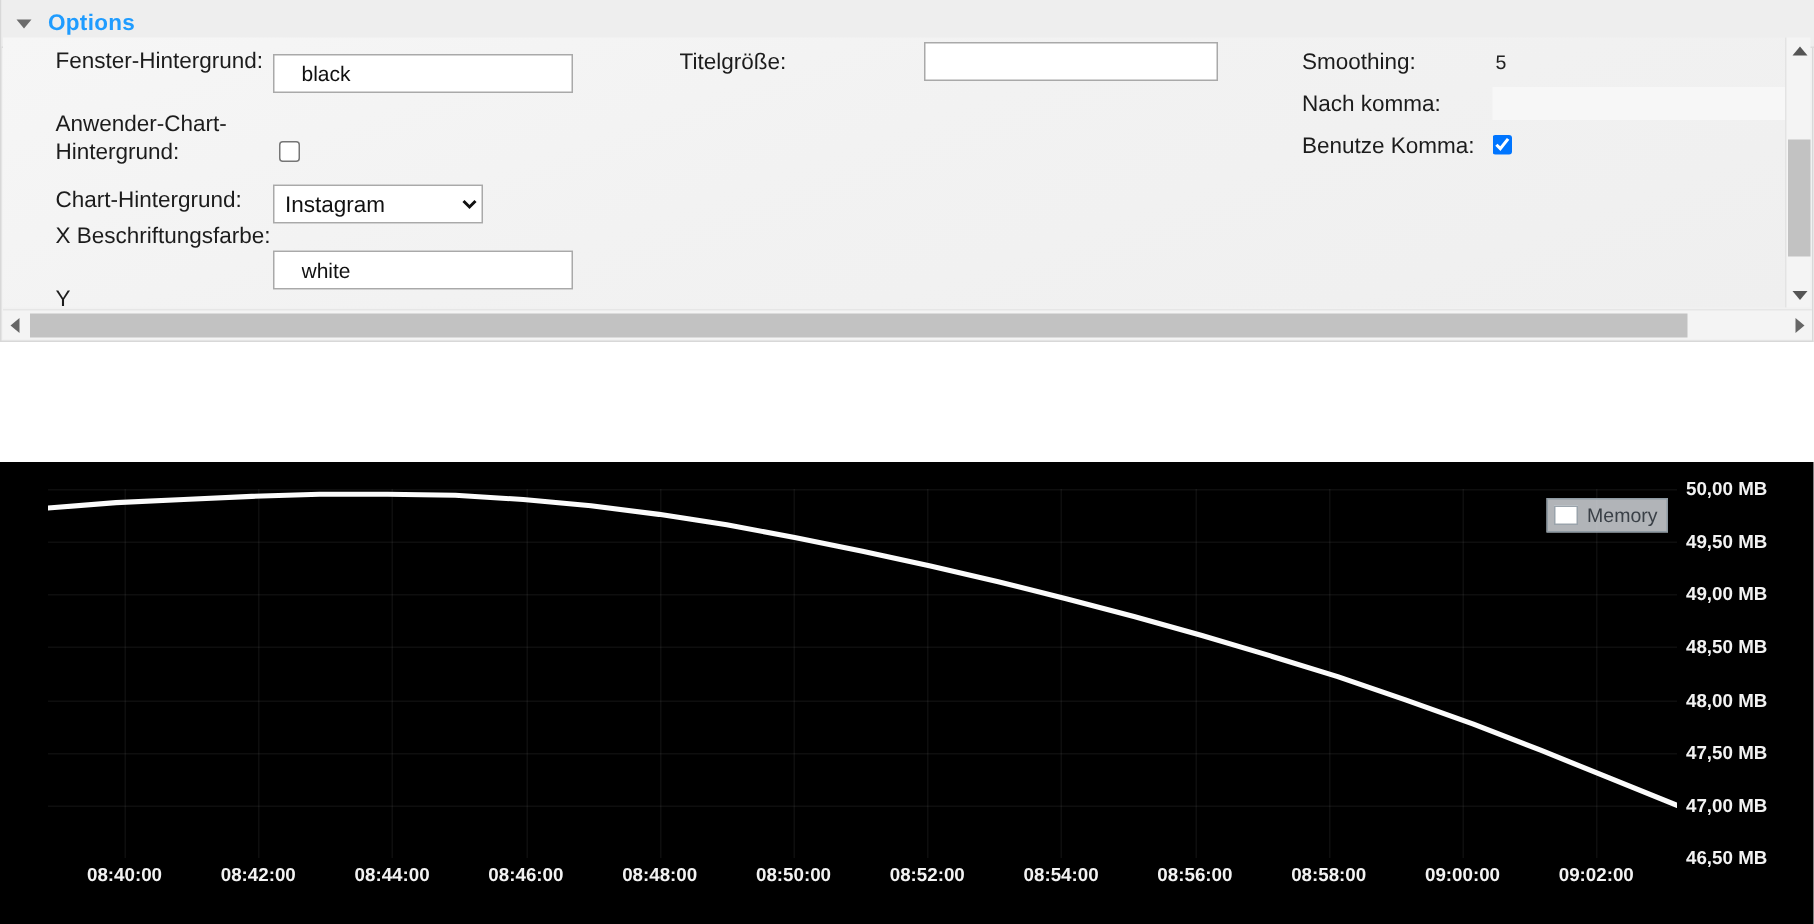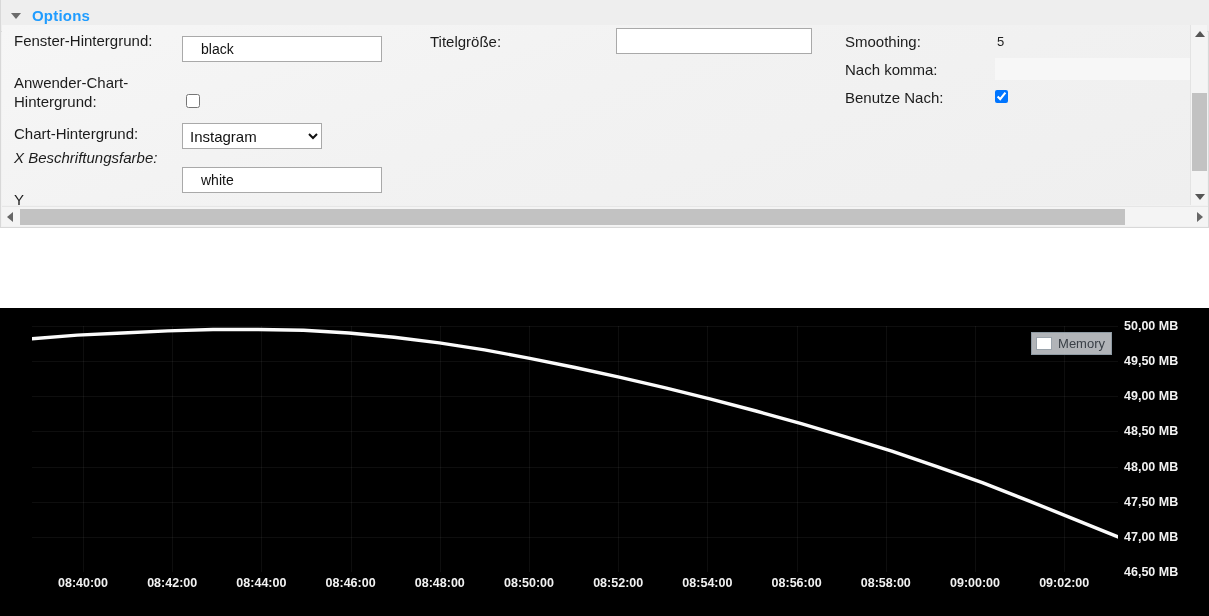--- a/index.html
+++ b/index.html
@@ -49,20 +49,21 @@
     left: 1px; top: 25px;
     width: 1190px; height: 180px;
     background: linear-gradient(160deg,#f6f6f6 0%, #f2f2f2 45%, #efefef 100%);
     overflow: hidden;
   }
   .row { position: absolute; display: flex; }
   .lbl {
     font-size: 15px;
     color: #1c1c1c;
     line-height: 19px;
+    margin-left: 23px;
   }
   input[type=text].fld {
     height: 26px;
     border: 1px solid #a9a9a9;
     background: #ffffff;
     font-size: 14px;
     font-family: "Liberation Sans", sans-serif;
     color: #111;
     padding: 0 18px;
     outline: none;
@@ -265,21 +266,21 @@
     </div>
 
     <div class="row" style="left:12px; top:99px; width:360px;">
       <span class="lbl" style="width:150px;">Chart-Hintergrund:</span>
       <select class="sel" style="position:absolute; left:168px; top:-1px; width:140px;">
         <option>Instagram</option>
       </select>
     </div>
 
     <div class="row" style="left:12px; top:123px; width:360px;">
-      <span class="lbl" style="width:155px; display:block;font-style:italic;">X Beschriftungsfarbe:</span>
+      <span class="lbl" style="width:155px; display:block;">X Beschriftungsfarbe:</span>
       <input class="fld" type="text" style="position: absolute; left: 168px; top: 19px; width: 200px;" value="white">
     </div>
 
     <div class="row" style="left:12px; top:165px; width:360px;">
       <span class="lbl">Y</span>
 
     </div>
 
     <div class="row" style="left:428px; top:7px; width:400px;">
       <span class="lbl">Titelgröße:</span>
@@ -290,21 +291,21 @@
       <span class="lbl">Smoothing:</span>
       <input class="fld-flat" type="text" style="position: absolute; left: 150px; top: -2px; width: 205px;" value="5">
     </div>
 
     <div class="row" style="left:843px; top:35px; width:340px;">
       <span class="lbl">Nach komma:</span>
       <input class="fld-flat" type="text" style="position: absolute; left: 150px; top: -2px; width: 205px; background: rgb(247, 247, 247);" value="">
     </div>
 
     <div class="row" style="left:843px; top:63px; width:340px;">
-      <span class="lbl">Benutze Nach:</span>
+      <span class="lbl">Benutze Komma:</span>
       <input type="checkbox" checked="" style="position: absolute; left: 150px; top: 2px; width: 13px; height: 13px;">
     </div>
   </div>
 
   <div id="opt-vscroll">
     <div class="arrow up">
         <span class="tri-up"></span>
       </div>
     <div id="opt-vthumb"></div>
     <div class="arrow down">

